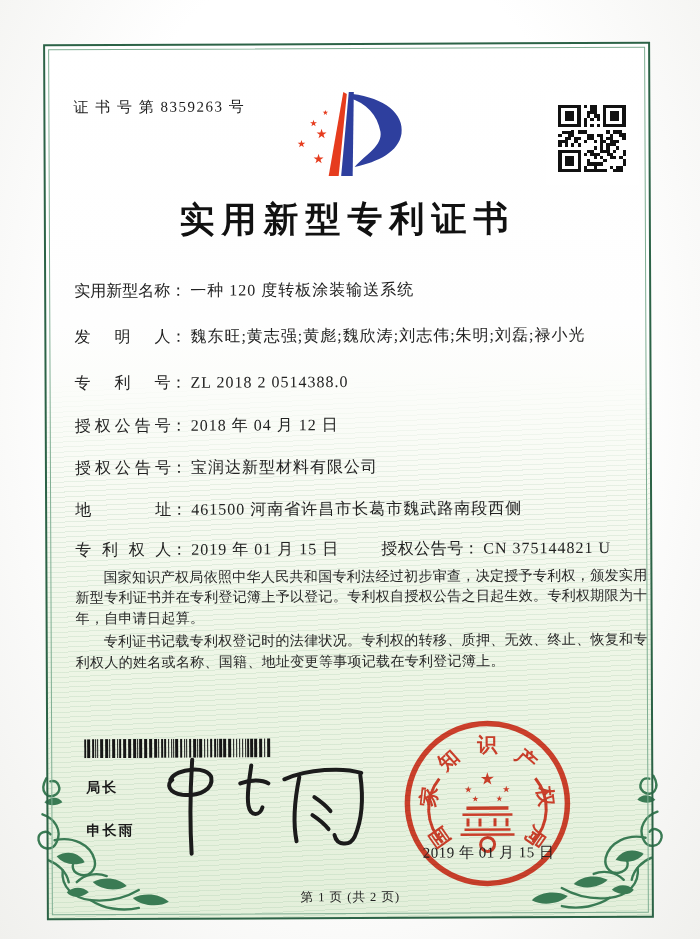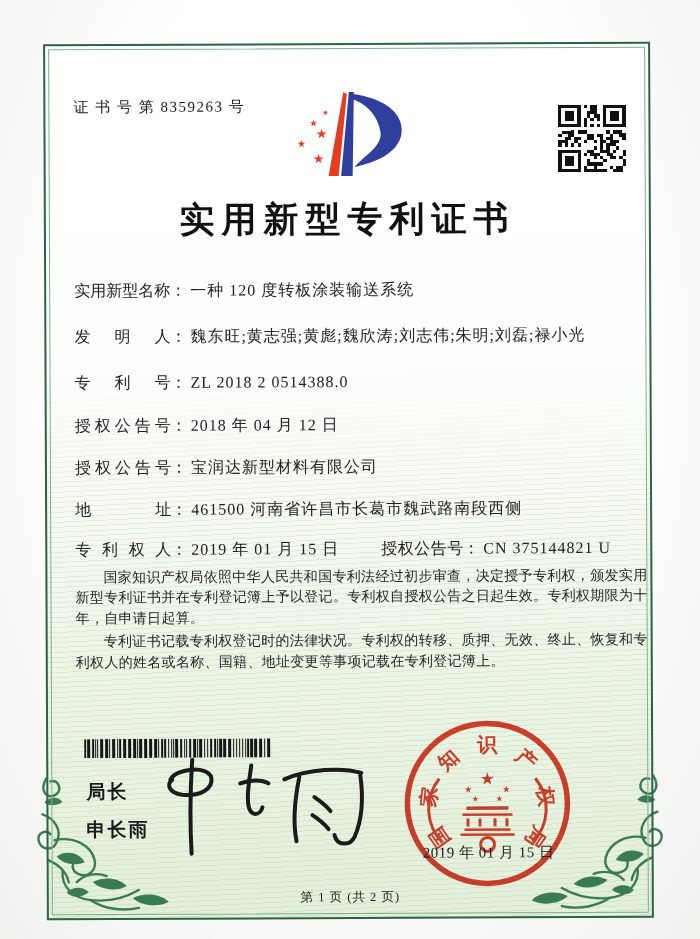--- a/index.html
+++ b/index.html
@@ -44,22 +44,22 @@
   .pair2{margin-left:42px;}
   .pair2 .flabel{width:82px;}
   .paras{position:absolute;left:30px;top:524px;width:572px;z-index:2;}
   .paras p{
     margin:0;font-size:14px;line-height:20.4px;letter-spacing:0.3px;
     text-indent:2em;text-align:justify;color:#272727;
   }
   .paras p + p{margin-top:3px;}
   .barcode{position:absolute;left:38px;top:695px;width:190px;height:19px;z-index:2;}
   .signer{position:absolute;left:40px;top:735px;z-index:3;font-family:"Liberation Sans","DejaVu Sans",sans-serif;}
-  .signer-role,.signer-name{font-size:19px;font-weight:bold;color:#1a1a1a;letter-spacing:2px;}
-  .signer-name{margin-top:12px;text-align:right;}
+  .signer-role,.signer-name{font-size:14px;font-weight:bold;color:#1a1a1a;letter-spacing:2px;}
+  .signer-name{margin-top:25px;text-align:right;}
   .signature{position:absolute;left:110px;top:710px;width:215px;height:105px;z-index:3;}
   .seal{position:absolute;left:356px;top:676px;width:170px;height:170px;z-index:4;opacity:0.93;mix-blend-mode:multiply;}
   .seal-char{font-size:20px;font-weight:bold;fill:#dd3320;font-family:"Liberation Serif","DejaVu Serif",serif;}
   .seal-date{position:absolute;left:376px;top:801px;font-size:15px;letter-spacing:0.5px;color:#1d1d1d;z-index:5;}
   .footer{position:absolute;left:0;right:0;top:846px;text-align:center;font-size:12.5px;letter-spacing:1px;z-index:7;color:#222;}
   .ornament{position:absolute;width:150px;height:152px;z-index:5;}
   .ornament.left{left:-14px;top:728px;}
   .ornament.right{right:-14px;top:728px;transform:scaleX(-1);}
   .orn-stroke{stroke:#3a7b54;stroke-width:2.4;fill:none;stroke-linecap:round;}
   .orn-fill{fill:#3a7b54;}

